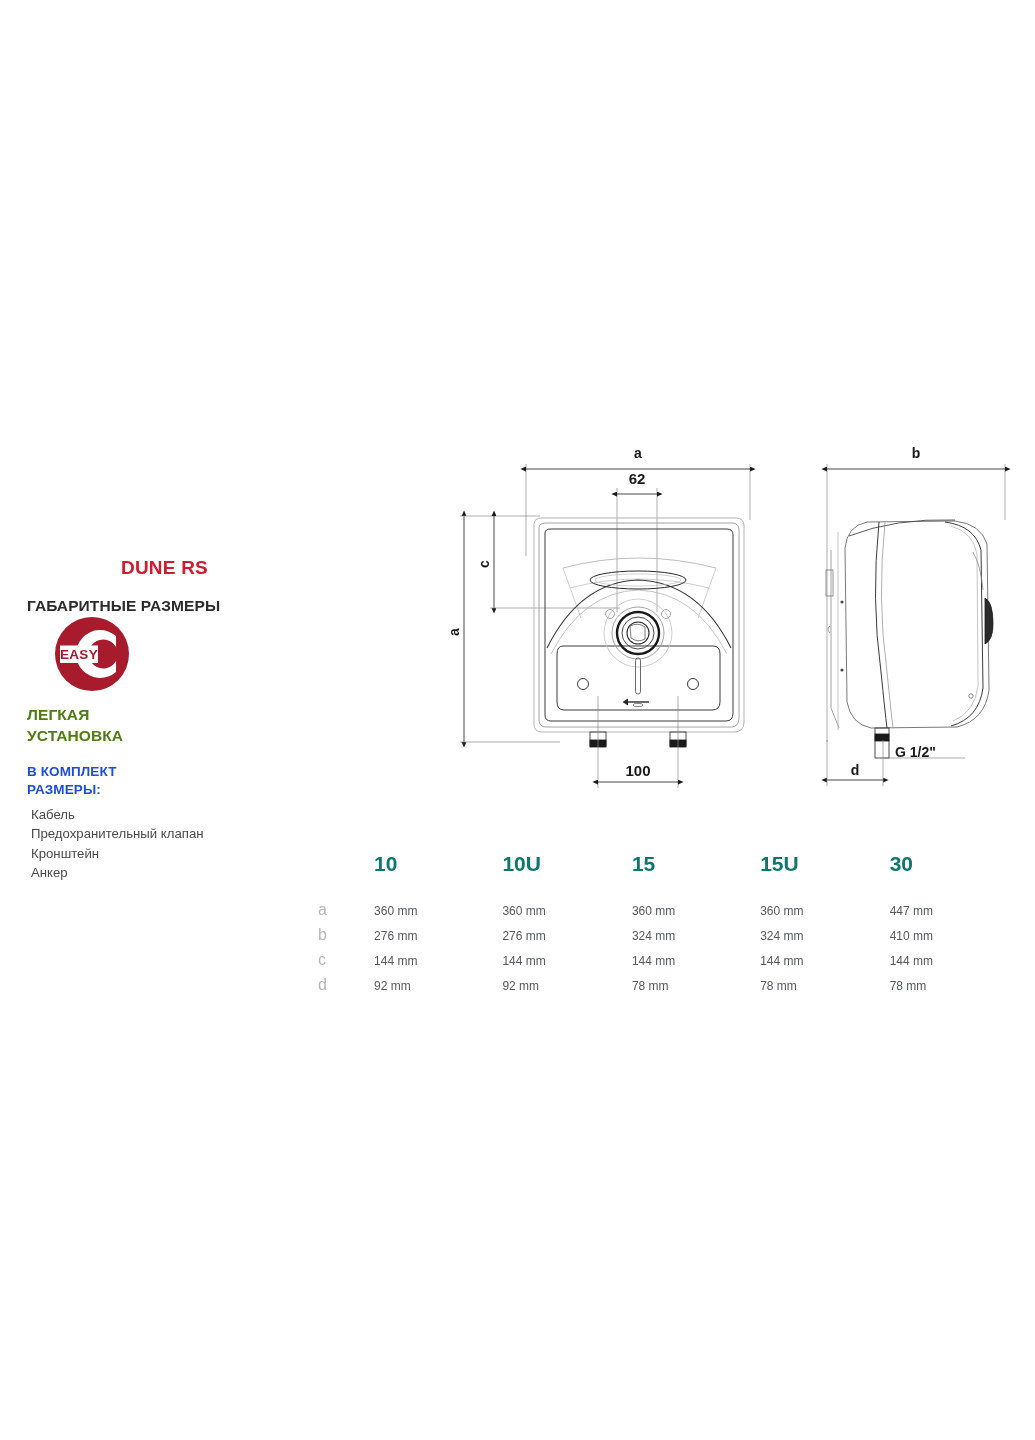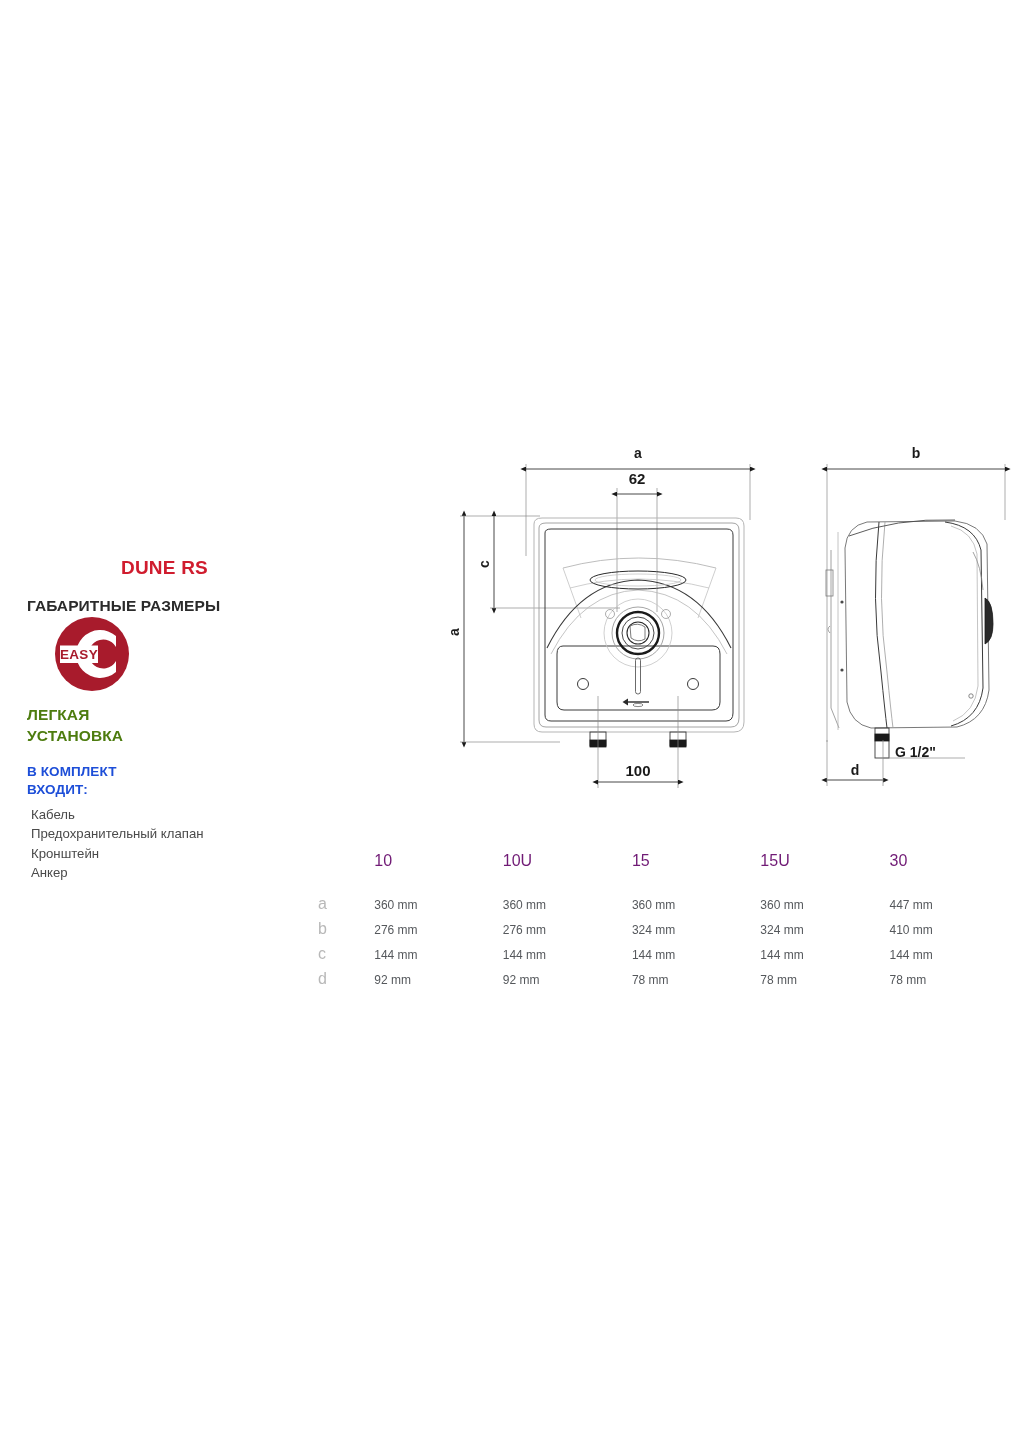--- a/index.html
+++ b/index.html
@@ -112,23 +112,23 @@
     border-collapse: collapse;
   }
   .spec-table td, .spec-table th {
     padding: 0;
     text-align: left;
     vertical-align: baseline;
     font-size: 16.5px;
   }
   .spec-table th.rowhead-blank { width: 60px; }
   .spec-table th.colhead {
-    font-weight: normal;
-    color: #701a75;
-    font-size: 16px;
+    font-weight: bold;
+    color: #0f766e;
+    font-size: 21px;
     padding-bottom: 22px;
     width: 137px;
   }
   .spec-table td.rowlabel {
     color: #b8b8b8;
     font-size: 16px;
     font-weight: normal;
     line-height: 24px;
   }
   .spec-table td.cell {
@@ -159,21 +159,21 @@
       </svg>
     </div>
 
     <div class="install-label">
       <div>ЛЕГКАЯ</div>
       <div>УСТАНОВКА</div>
     </div>
 
     <div class="kit-heading">
       <div>В КОМПЛЕКТ</div>
-      <div>ВХОДИТ:</div>
+      <div>РАЗМЕРЫ:</div>
     </div>
 
     <ul class="kit-list">
       <li>Кабель</li>
       <li>Предохранительный клапан</li>
       <li>Кронштейн</li>
       <li>Анкер</li>
     </ul>
   </div>
 

